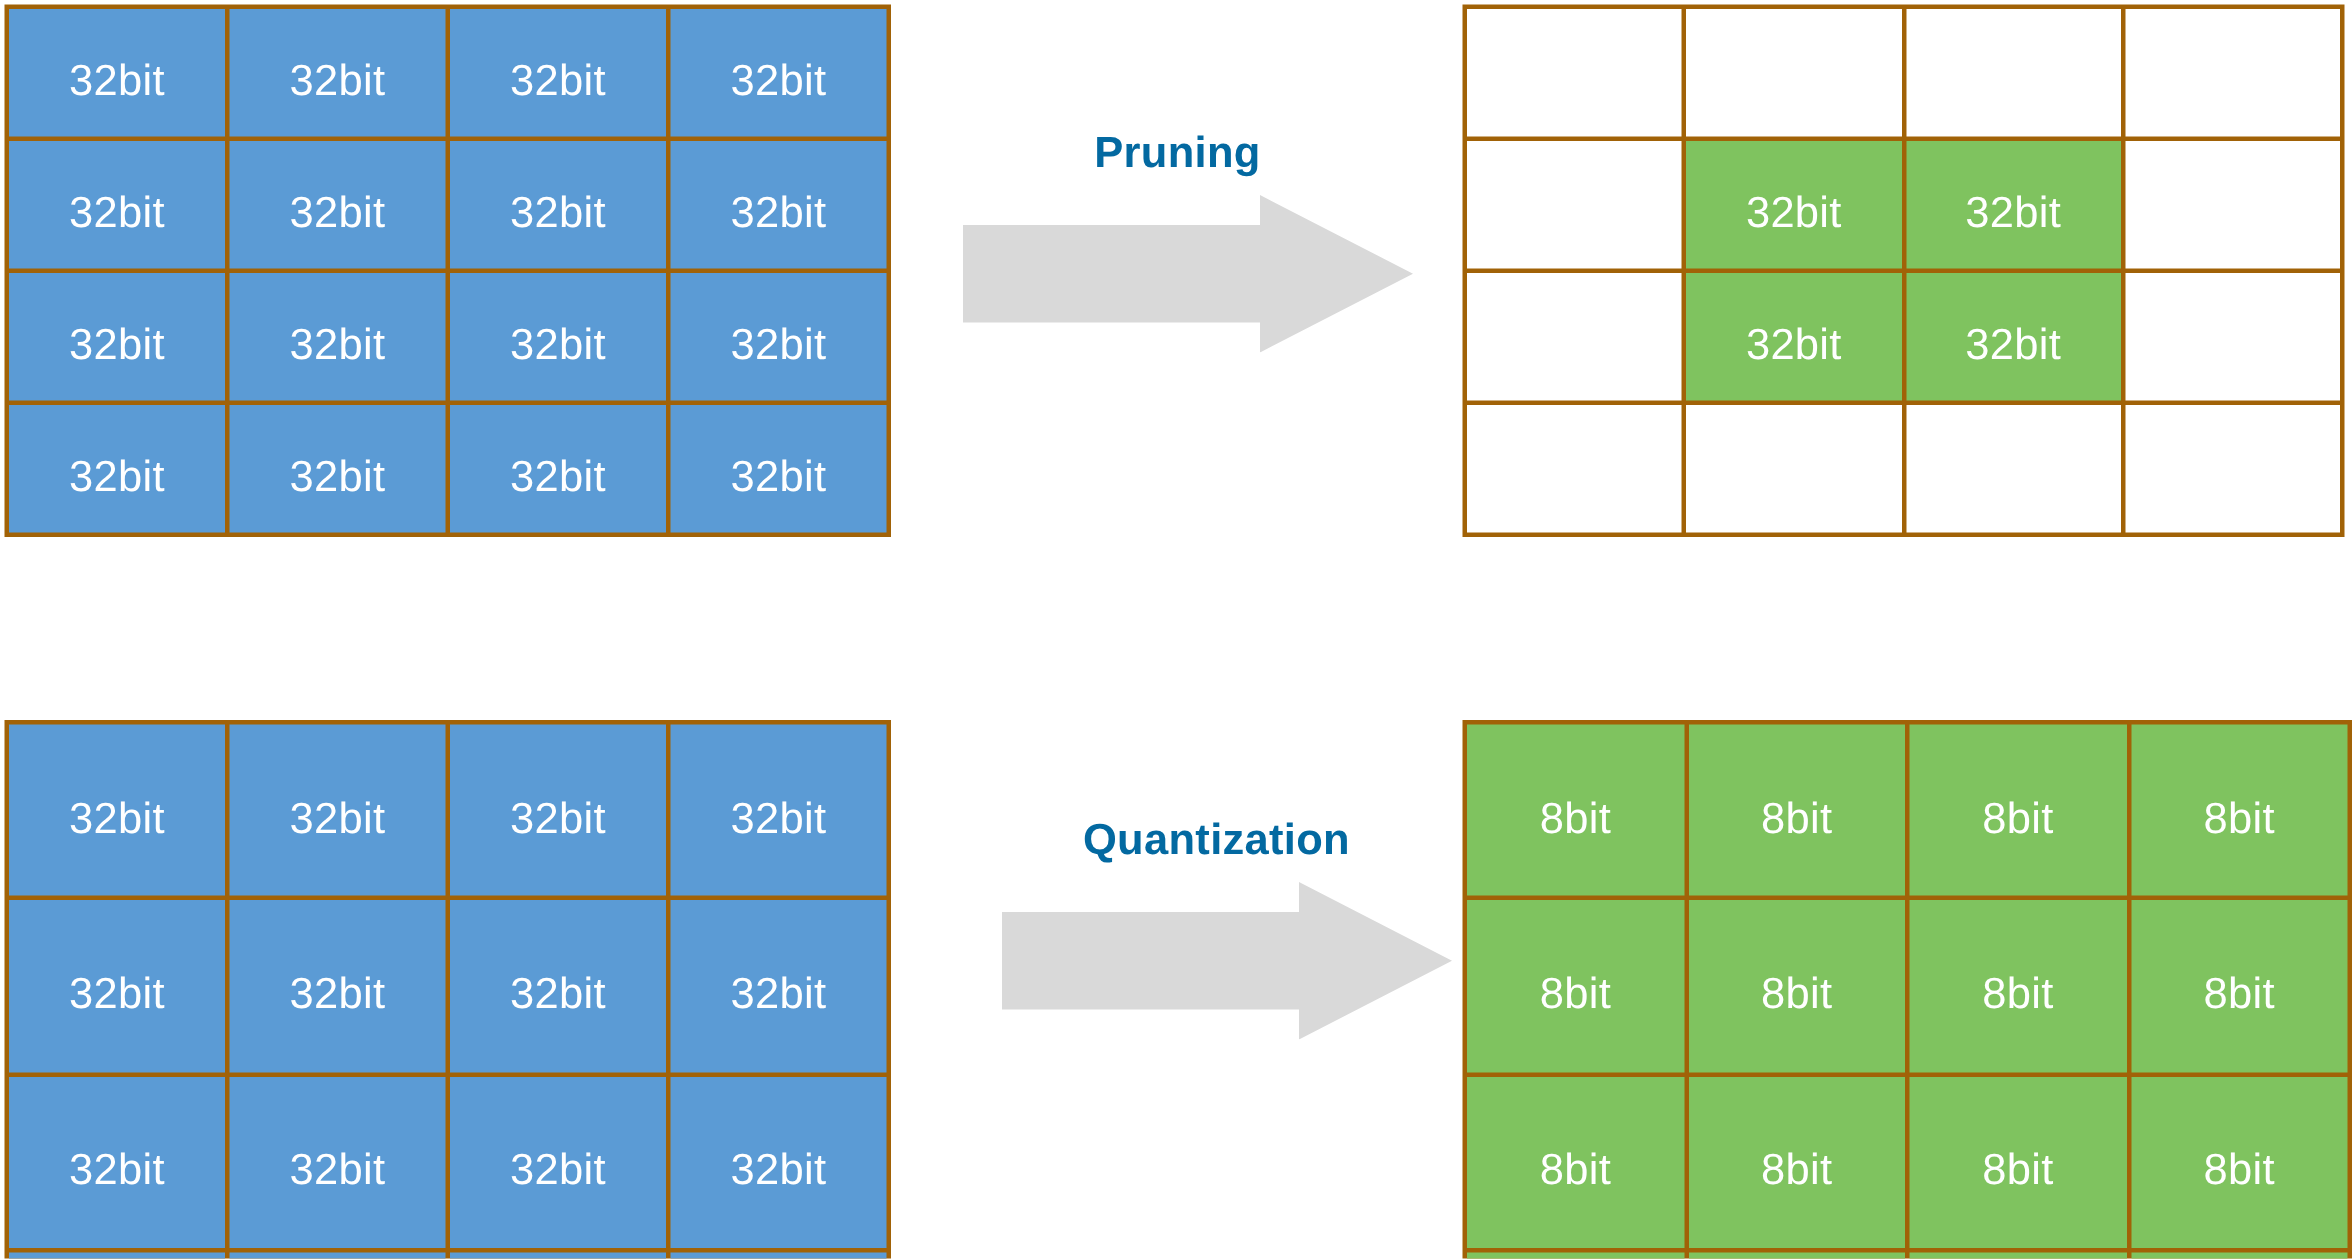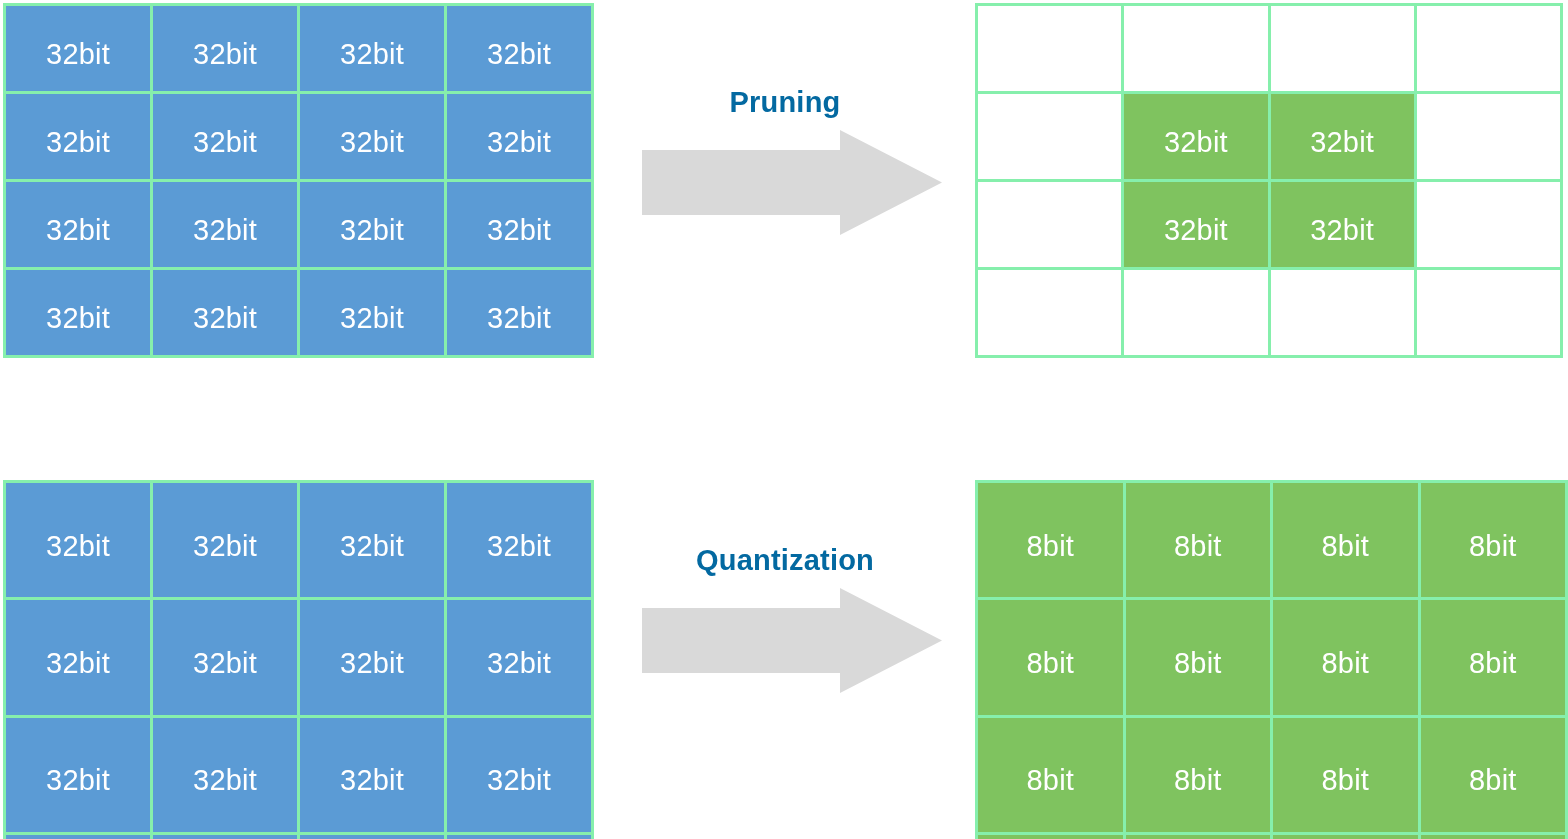--- a/index.html
+++ b/index.html
@@ -20,21 +20,21 @@
     width: 1568px;
     height: 839px;
   }
 
   
   .grid {
     position: absolute;
     display: grid;
     grid-template-columns: repeat(4, 1fr);
     grid-template-rows: repeat(4, 1fr);
-    background: #86efac;
+    background: #a16207;
     gap: 3px;
     padding: 3px;
     box-sizing: border-box;
   }
   .cell {
     display: flex;
     align-items: center;
     justify-content: center;
     font-size: 29px;
     letter-spacing: 0.2px;
@@ -71,21 +71,21 @@
     width: 593px; height: 472px;
   }
 
   
   .transform-block {
     position: absolute;
     width: 330px;
     height: 200px;
   }
   #transform-pruning      { left: 630px; top: 72px; }
-  #transform-quantization { left: 630px; top: 530px; }
+  #transform-quantization { left: 656px; top: 530px; }
 
   .transform-label {
     position: absolute;
     top: 14px;
     left: 0;
     width: 310px;
     text-align: center;
     font-size: 29px;
     font-weight: bold;
     color: #0369a1;

